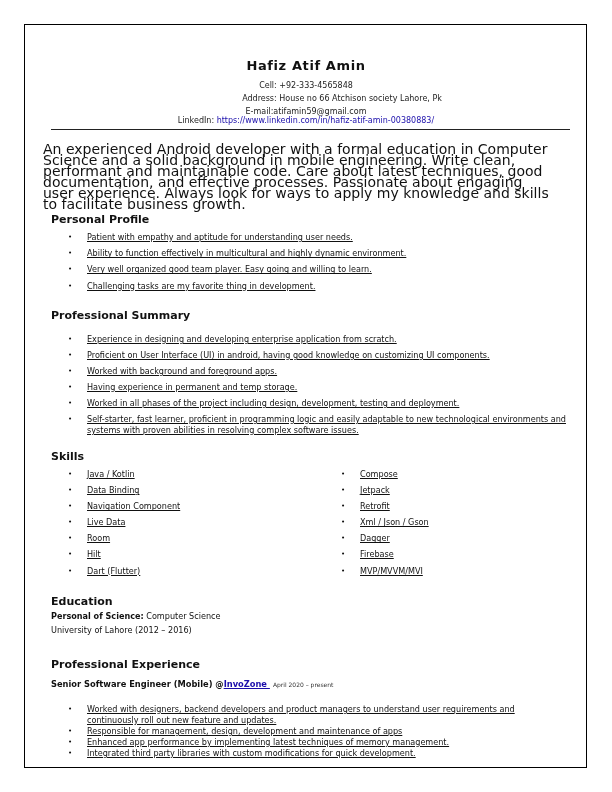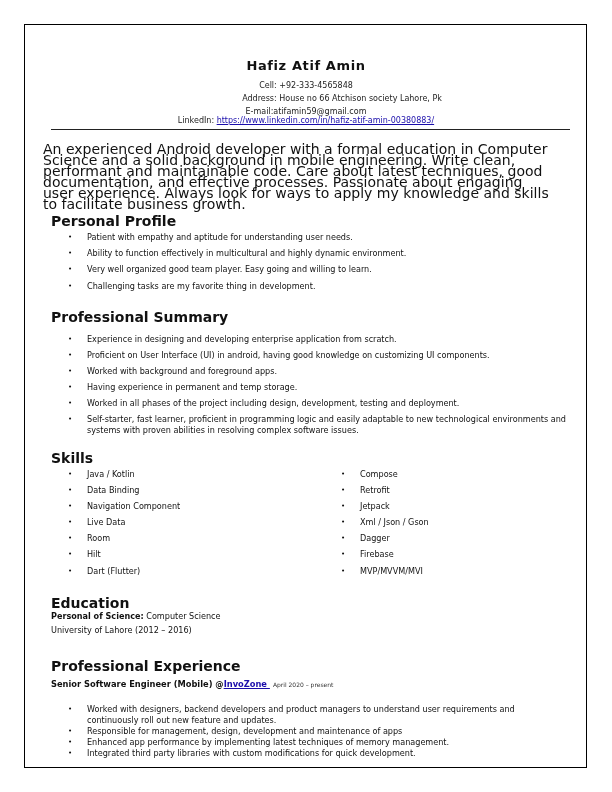--- a/index.html
+++ b/index.html
@@ -4,26 +4,26 @@
   <style>
     html, body { margin: 0; padding: 0; background: #ffffff; }
     body { width: 612px; height: 792px; position: relative; overflow: hidden;
            font-family: "DejaVu Sans", sans-serif; color: #111; }
     .page-border { position: absolute; left: 24px; top: 24px; width: 563px; height: 744px;
                    border: 1px solid #000; box-sizing: border-box; }
     .abs { position: absolute; }
     .name { left: 0; width: 612px; top: 58px; text-align: center; font-size: 13px; font-weight: bold;
             letter-spacing: 0.6px; color: #111; }
     .contact { left: 0; width: 612px; text-align: center; font-size: 8px; color: #222; line-height: 10px; }
-    .contact a { color: #1a0dab; text-decoration: underline; }
+    .contact a { color: #1a0dab; }
     .hr { left: 51px; width: 519px; top: 129px; height: 0; border-top: 1px solid #222; }
     .summary { left: 43px; width: 510px; top: 144px; font-size: 14px; line-height: 11px; color: #111; }
-    .section-title { left: 51px; font-size: 14px; font-weight: bold; color: #111; }
+    .section-title { left: 51px; font-size: 11px; font-weight: bold; color: #111; }
     ul.bullets { position: absolute; margin: 0; padding: 0; list-style: none; font-size: 8.1px; color: #111; }
-    ul.bullets li { position: relative; padding-left: 36px; }
+    ul.bullets li { position: relative; padding-left: 36px; text-decoration: underline; }
     ul.bullets li::before { content: "\2022"; position: absolute; left: 17px; top: 0; font-size: 7px; }
     .edu-line { left: 51px; font-size: 8.1px; color: #111; }
     .edu-line b { font-weight: bold; }
     .job { left: 51px; top: 679px; font-size: 8.3px; font-weight: bold; color: #111; white-space: nowrap; }
     .job a { color: #1a0dab; text-decoration: underline; }
     .job .dates { font-weight: normal; font-size: 6px; color: #333; margin-left: 3px; }
   </style>
 </head>
 <body>
 
@@ -63,22 +63,22 @@
   <li>Java / Kotlin</li>
   <li>Data Binding</li>
   <li>Navigation Component</li>
   <li>Live Data</li>
   <li>Room</li>
   <li>Hilt</li>
   <li>Dart (Flutter)</li>
 </ul>
 <ul class="bullets" style="left:324px; top:466px; width:240px; line-height:16.1px;">
   <li>Compose</li>
+  <li>Jetpack</li>
   <li>Retrofit</li>
-  <li>Jetpack</li>
   <li>Xml / Json / Gson</li>
   <li>Dagger</li>
   <li>Firebase</li>
   <li>MVP/MVVM/MVI</li>
 </ul>
 
 <div class="abs section-title" style="top:595px;">Education</div>
 <div class="abs edu-line" style="top:611px;">
   <b>Personal of Science:</b><span> Computer Science</span>
 </div>

